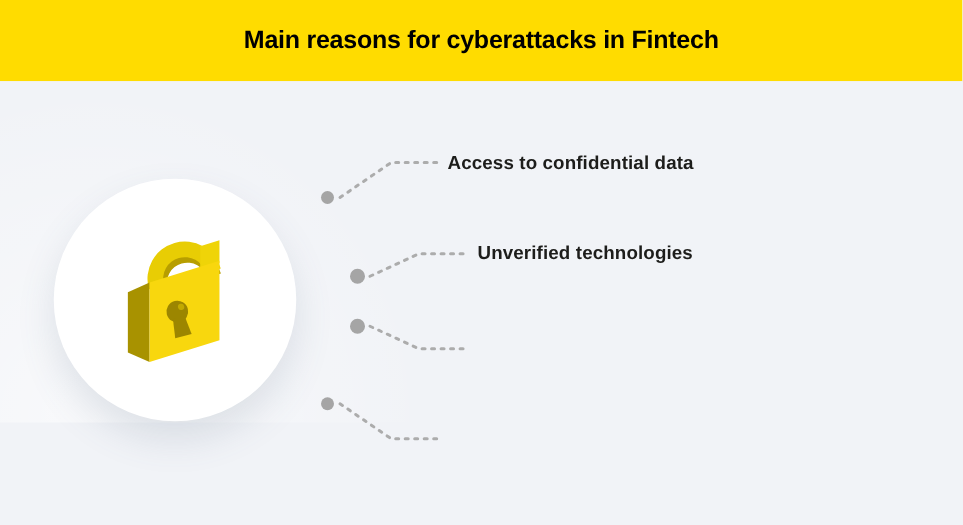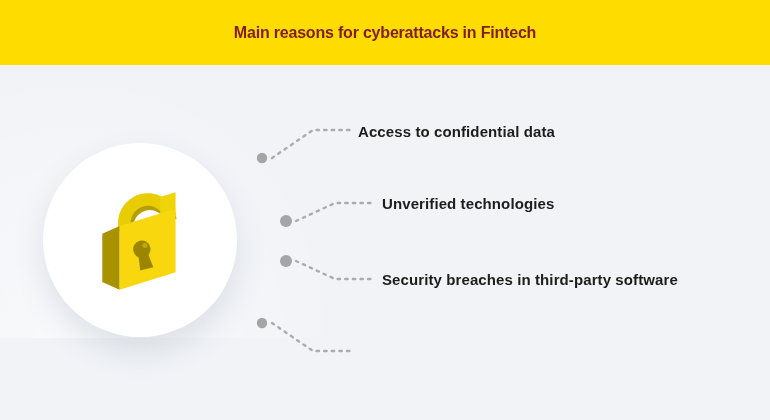--- a/index.html
+++ b/index.html
@@ -6,21 +6,21 @@
   body{
     width:770px;height:420px;overflow:hidden;
     font-family:"Liberation Sans","DejaVu Sans",sans-serif;
     background:#F1F3F7;
   }
   .banner{
     height:65px;background:#FFDC00;
     display:flex;align-items:center;justify-content:center;
   }
   .title{
-    margin:0;font-size:16px;font-weight:700;color:#7f1d1d;letter-spacing:-0.2px;
+    margin:0;font-size:20px;font-weight:700;color:#000000;letter-spacing:-0.2px;
   }
   .content{
     position:relative;height:273px;
     background:radial-gradient(circle at 10% 98%, rgba(255,255,255,.55), rgba(255,255,255,0) 36%),#F1F3F7;
   }
   .lock-circle{
     position:absolute;left:43px;top:78px;width:194px;height:194px;
     border-radius:50%;background:#FFFFFF;
     box-shadow:0 14px 30px rgba(90,105,130,.16);
     display:flex;align-items:center;justify-content:center;
@@ -77,15 +77,14 @@
     <g fill="#A5A5A5">
       <circle cx="262" cy="93" r="5.2"></circle>
       <circle cx="286" cy="156" r="6"></circle>
       <circle cx="286" cy="196" r="6"></circle>
       <circle cx="262" cy="258" r="5.2"></circle>
     </g>
   </svg>
 
   <div class="reason r1">Access to confidential data</div>
   <div class="reason r2">Unverified technologies</div>
-  <div class="reason r3">Security breaches in third-party software</div>
 
 </div>
 
 </body></html>

